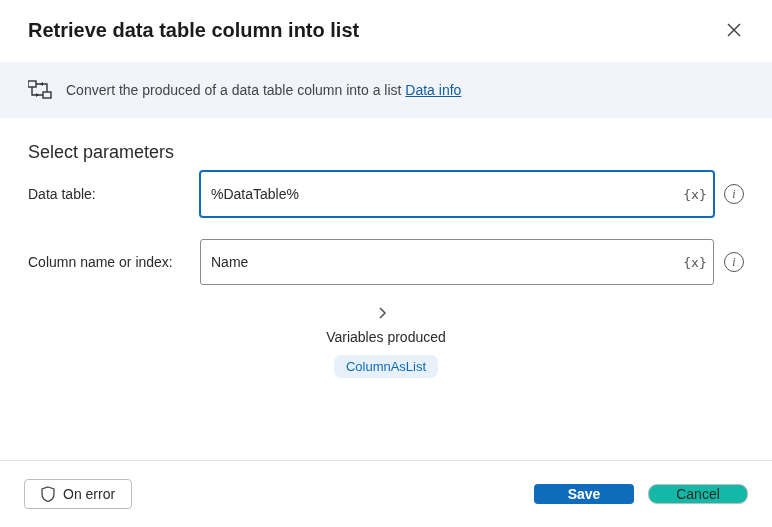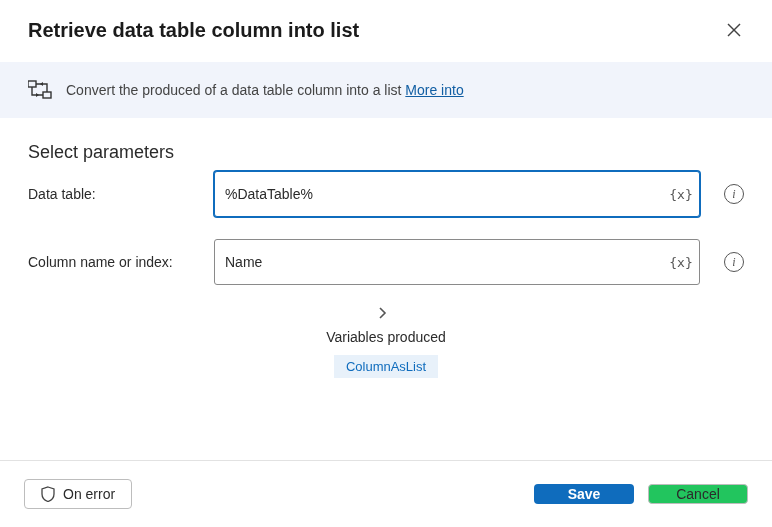--- a/index.html
+++ b/index.html
@@ -27,21 +27,21 @@
   .infobar a { color: #115ea3; text-decoration: underline; cursor: pointer; }
 
   .body {
     flex: 1; padding: 24px 28px 10px 28px; overflow: auto;
   }
   .section-title {
     font-size: 18px; font-weight: 400; color: #2b2b2b; margin-bottom: 8px;
   }
 
   .field-row {
-    display: flex; align-items: center; gap: 24px; margin-bottom: 22px;
+    display: flex; align-items: center; gap: 10px; margin-bottom: 22px;
   }
   .field-label {
     width: 162px; font-size: 14px; color: #2b2b2b;
   }
   .field-input-wrap {
     flex: 1; position: relative;
   }
   .field-input {
     width: 100%; height: 46px; border: 1px solid #8a8a8a; border-radius: 3px;
     padding: 0 38px 0 10px; font-size: 14px; color: #2b2b2b; background: #fff;
@@ -62,41 +62,41 @@
 
   .vars-produced {
     display: flex; align-items: center; gap: 10px; margin-top: 10px; flex-direction: column;
   }
   .expand-chevron {
     width: 14px; display: inline-flex; align-items: center; cursor: pointer; color: #555;
   }
   .vars-label { font-size: 14px; color: #2b2b2b; }
   .var-chip {
     background: #e8f1fa; color: #0f6cbd; font-size: 13px;
-    padding: 4px 12px; border-radius: 0;
+    padding: 4px 12px; border-radius: 7px;
   }
 
   .footer {
     border-top: 1px solid #e2e2e2;
     padding: 18px 24px;
     display: flex; align-items: center; justify-content: space-between;
   }
   .on-error-btn {
     display: inline-flex; align-items: flex-start; gap: 8px;
     border: 1px solid #bdbdbd; background: #fff; border-radius: 4px;
     padding: 6px 16px; font-size: 14px; color: #2b2b2b; cursor: pointer;
     font-family: inherit;
   }
   .footer-right { display: flex; gap: 14px; }
   .btn {
     min-width: 100px; height: 20px; border-radius: 4px; font-size: 14px; cursor: pointer;
     font-family: inherit; border: 1px solid transparent;
   }
   .btn-primary { background: #0f6cbd; color: #fff; font-weight: 600; }
-  .btn-secondary { background: #22c55e; color: #2b2b2b; border-color: #bdbdbd; }
+  .btn-secondary { background: #14b8a6; color: #2b2b2b; border-color: #bdbdbd; border-radius: 9px; }
 
   .flow-icon svg { display: block; }
 </style>
 </head>
 <body>
 
 <div class="titlebar">
   <h1>Retrieve data table column into list</h1>
   <button class="close-btn" aria-label="Close">
     <svg width="14" height="14" viewBox="0 0 14 14">
@@ -112,21 +112,21 @@
       <rect x="0" y="1" width="8" height="6" fill="none" stroke="#333" stroke-width="1.4"></rect>
       <rect x="15" y="12" width="8" height="6" fill="none" stroke="#333" stroke-width="1.4"></rect>
       <path d="M4 7 V15 H15" fill="none" stroke="#333" stroke-width="1.4"></path>
       <path d="M19 12 V4 H8" fill="none" stroke="#333" stroke-width="1.4"></path>
       <path d="M12 4 l3 -2 v4 z" fill="#333"></path>
       <path d="M11 15 l-3 2 v-4 z" fill="#333"></path>
     </svg>
   </span>
   <span class="desc">
     <span>Convert the produced of a data table column into a list</span>
-    <a>More into</a>
+    <a>Data info</a>
   </span>
 </div>
 
 <div class="body">
   <div class="section-title">Select parameters</div>
 
   <div class="field-row">
     <div class="field-label">Data table:</div>
     <div class="field-input-wrap">
       <input class="field-input focused" type="text" value="%DataTable%" style="">

